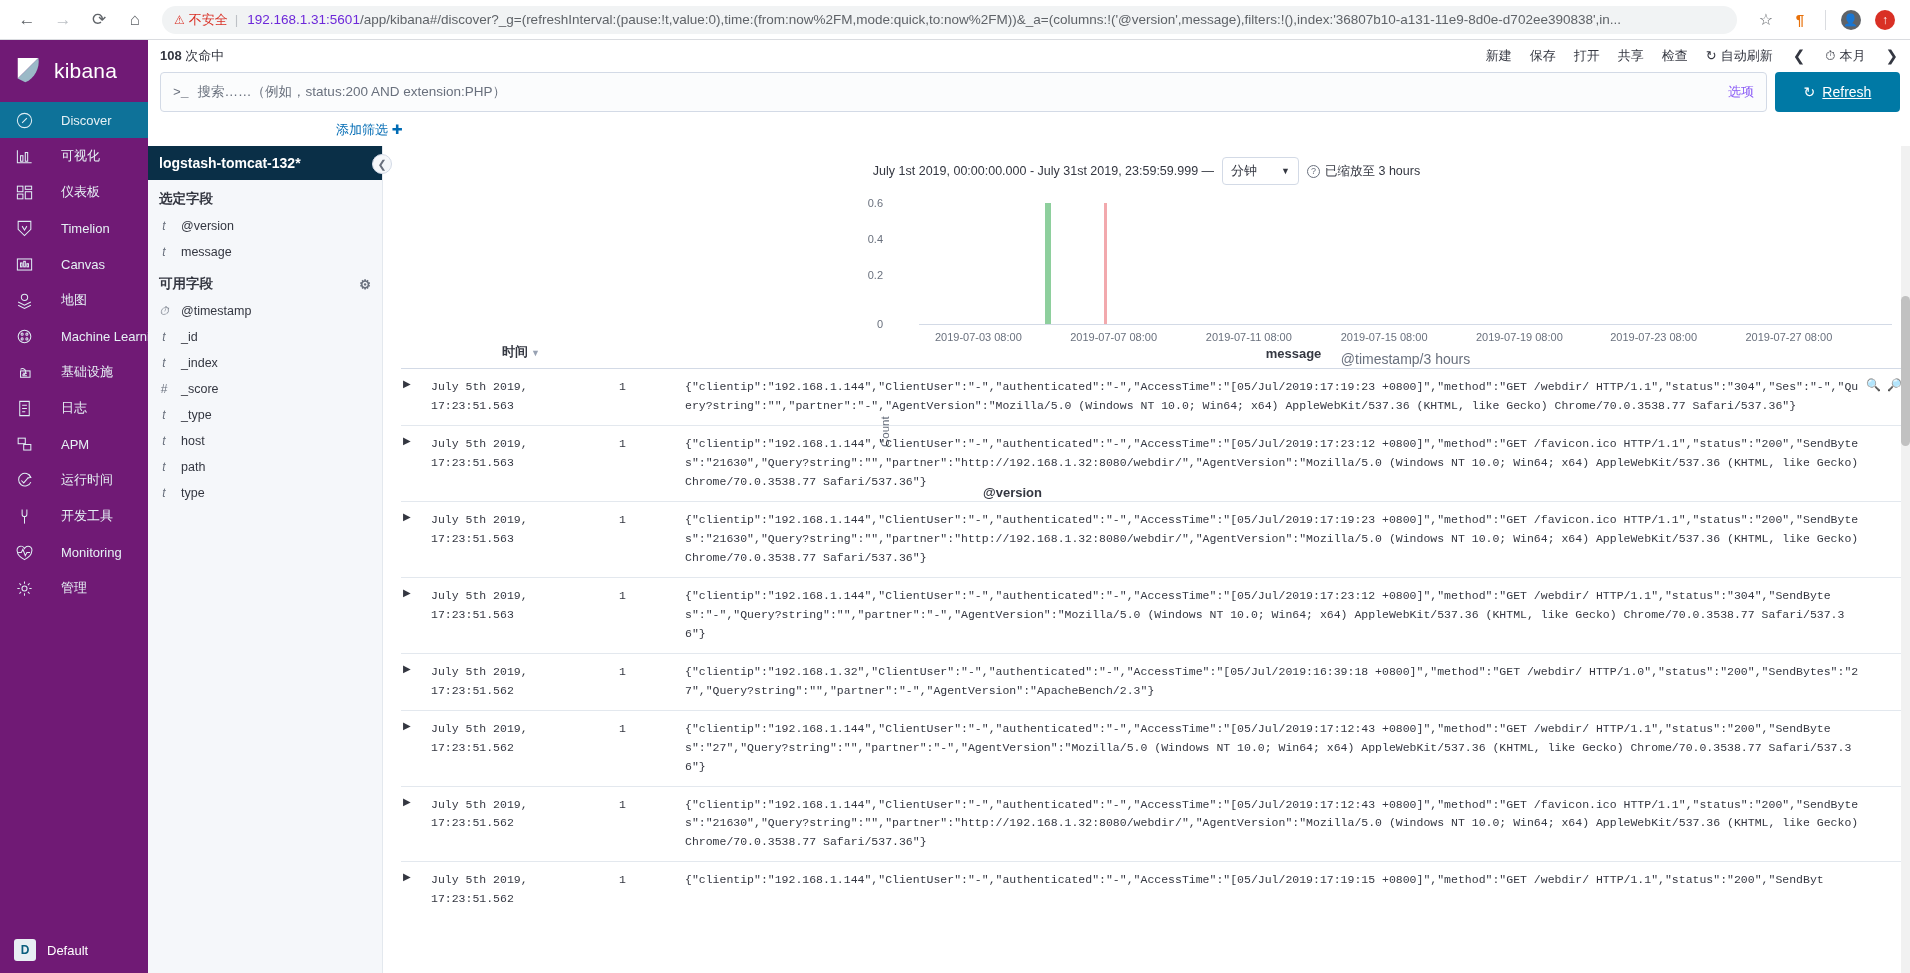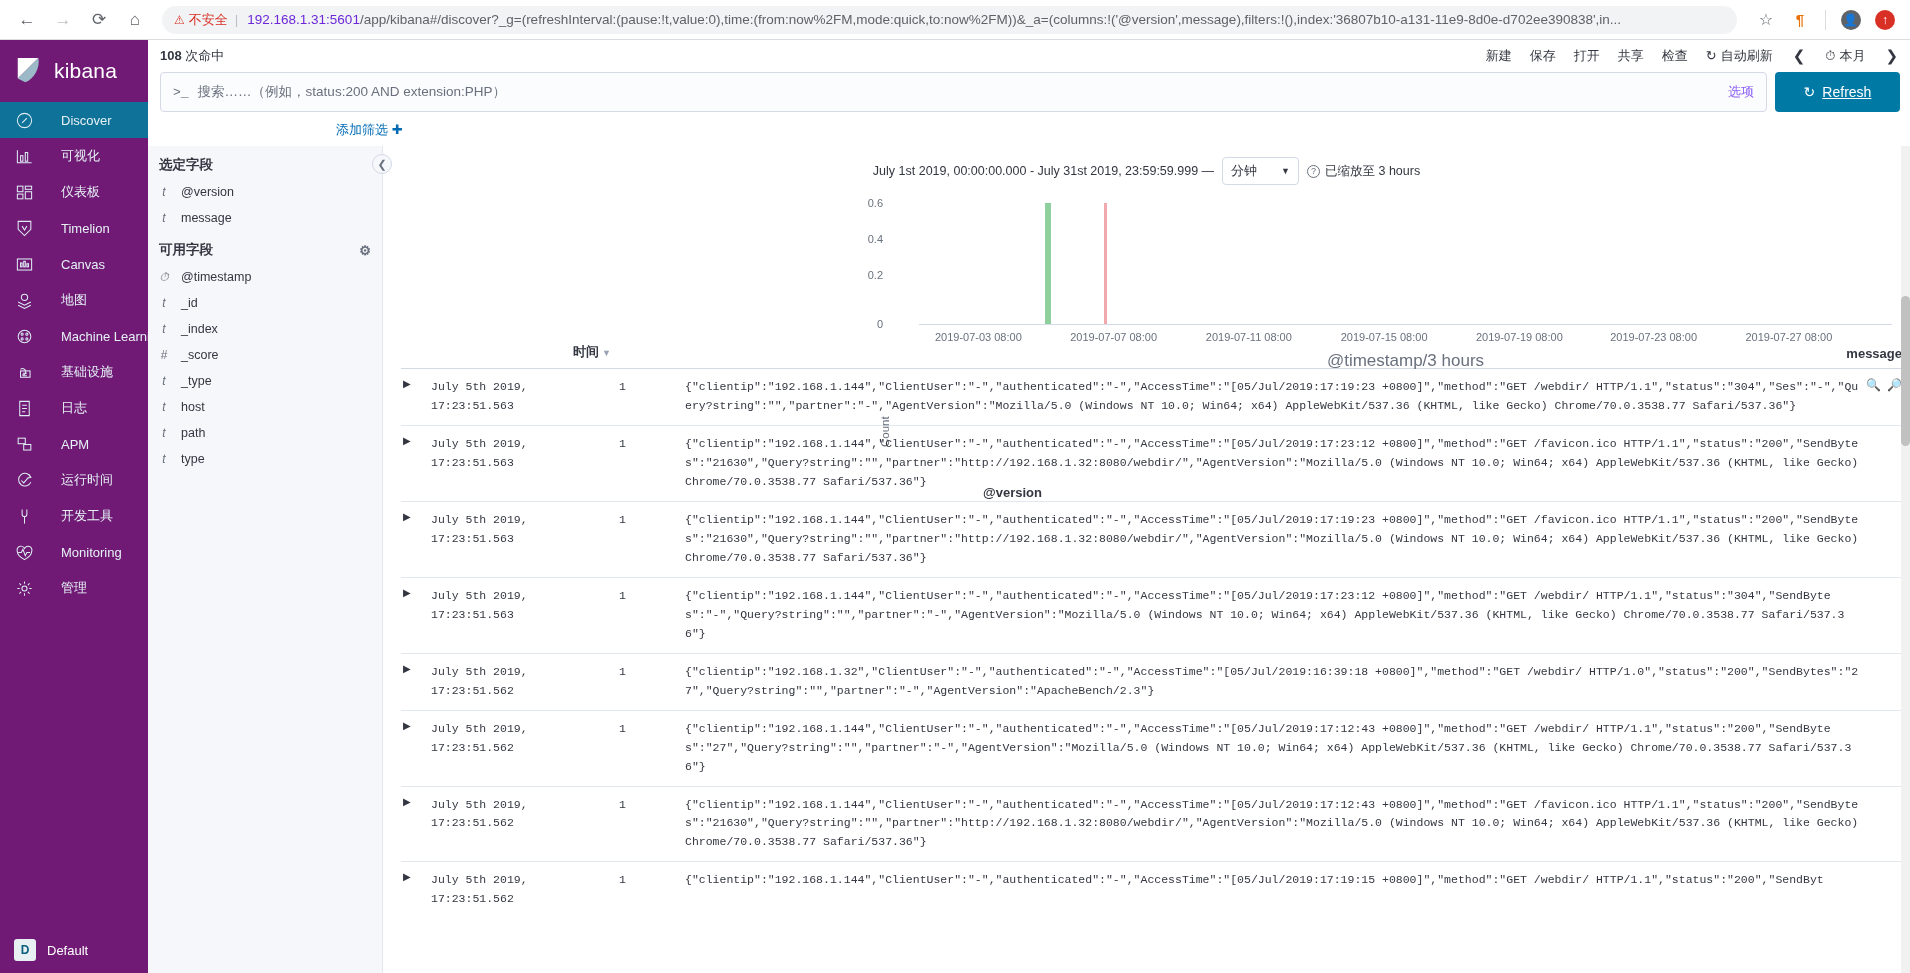--- a/index.html
+++ b/index.html
@@ -143,26 +143,26 @@
     white-space:nowrap; }
   .ytick { position:absolute; font-size:11px; color:#69707d; text-align:right;
     width:30px; right:0; }
   #plot { position:absolute; left:536px; right:18px; top:14px; height:122px;
     border-bottom:1px solid #d3dae6; }
   .bar { position:absolute; bottom:0; }
   #xaxis { position:absolute; left:536px; right:18px; top:142px; height:18px; }
   .xtick { position:absolute; font-size:11px; color:#69707d;
     transform:translateX(-50%); white-space:nowrap; }
   #xlabel { position:absolute; left:536px; right:18px; top:162px;
-    text-align:center; font-size:17px; color:#69707d; }
+    text-align:center; font-size:14px; color:#69707d; }
 
   
   #table-area { flex:1; overflow:hidden; padding-left:18px; }
   table { width:100%; border-collapse:collapse; table-layout:fixed; }
-  th { text-align:right; font-size:13px; color:#343741; font-weight:bold;
+  th { text-align:center; font-size:13px; color:#343741; font-weight:bold;
     vertical-align:bottom; padding:4px 8px 7px 0; }
   th.c-expand { width:30px; }
   th.c-time  { width:188px; }
   th.c-ver   { width:66px; }
   #hdr-version-float { position:absolute; left:600px; top:339px;
     font-size:13px; font-weight:bold; color:#343741; }
   th.c-time span.sortcaret { color:#98a2b3; font-size:9px; margin-left:3px; }
   td { border-top:1px solid #e3e8ee; padding:9px 8px 9px 0;
     vertical-align:top; font-size:12px; }
   td.c-expand { color:#343741; font-size:10px; padding-left:2px; }
@@ -403,20 +403,21 @@
       </div>
     </div>
 
     <div id="filter-row">
       <span id="add-filter"><span>添加筛选</span> <span>✚</span></span>
     </div>
 
     <div id="content">
 
       <div id="fieldbar">
+        <div id="index-pattern">logstash-tomcat-132*</div>
         <div id="collapse-handle">❮</div>
 
         <div class="fieldgroup-title">
           <span>选定字段</span>
         </div>
         <div class="field-item">
           <span class="field-type">t</span>
           <span>@version</span>
         </div>
         <div class="field-item">

